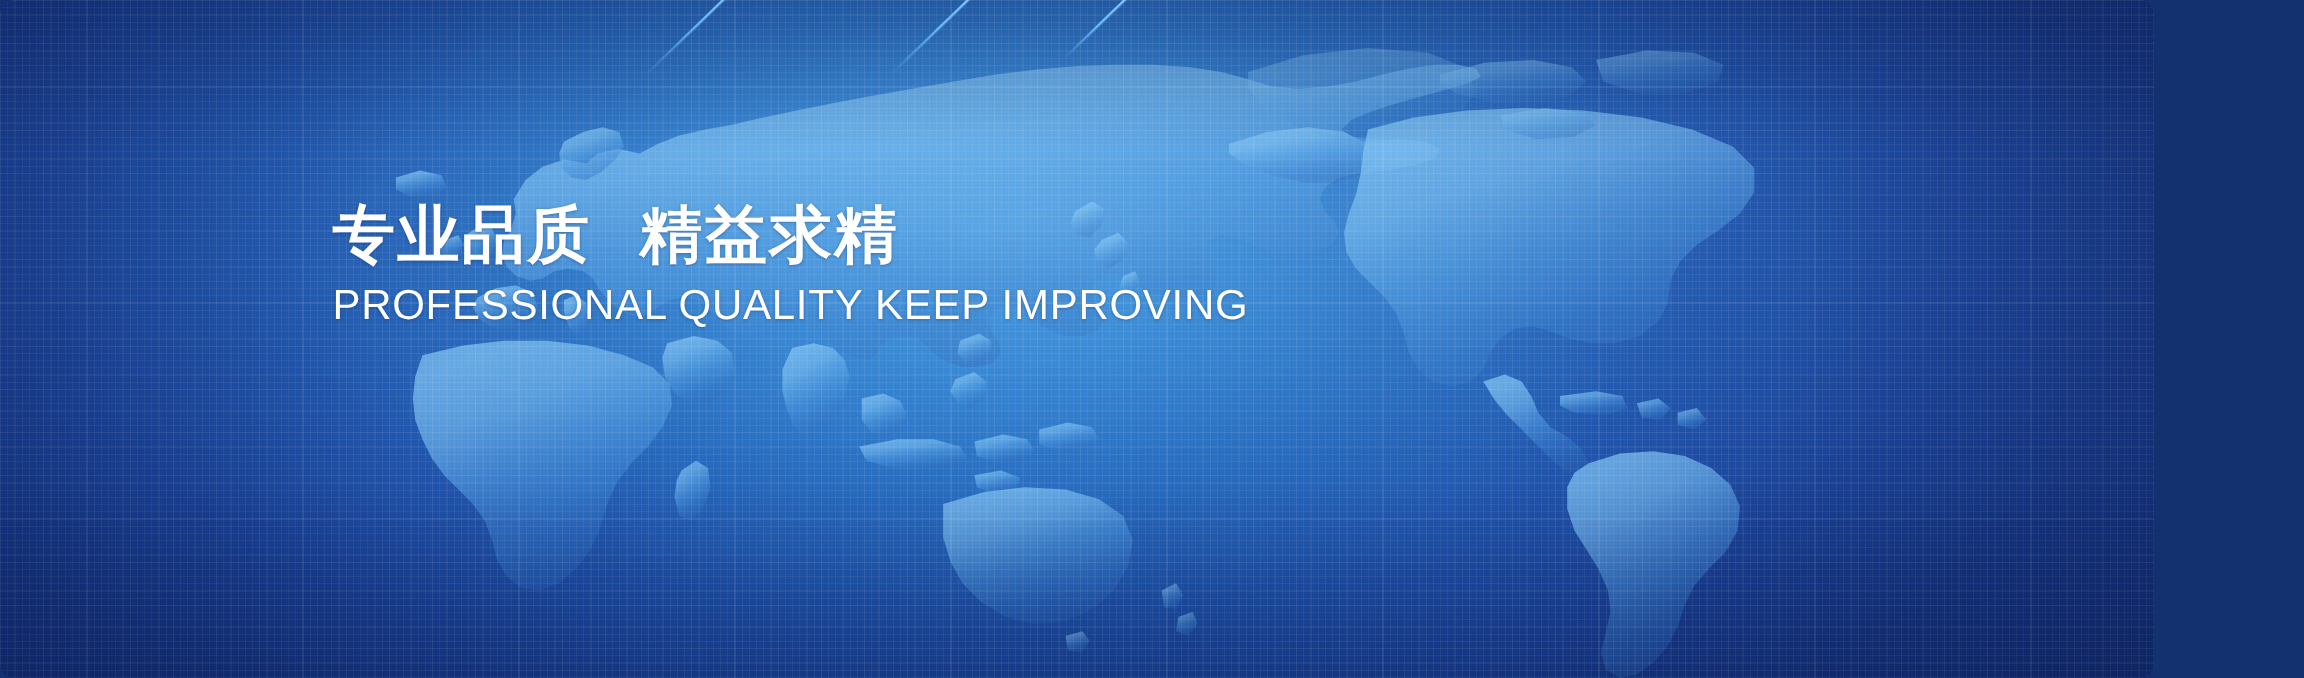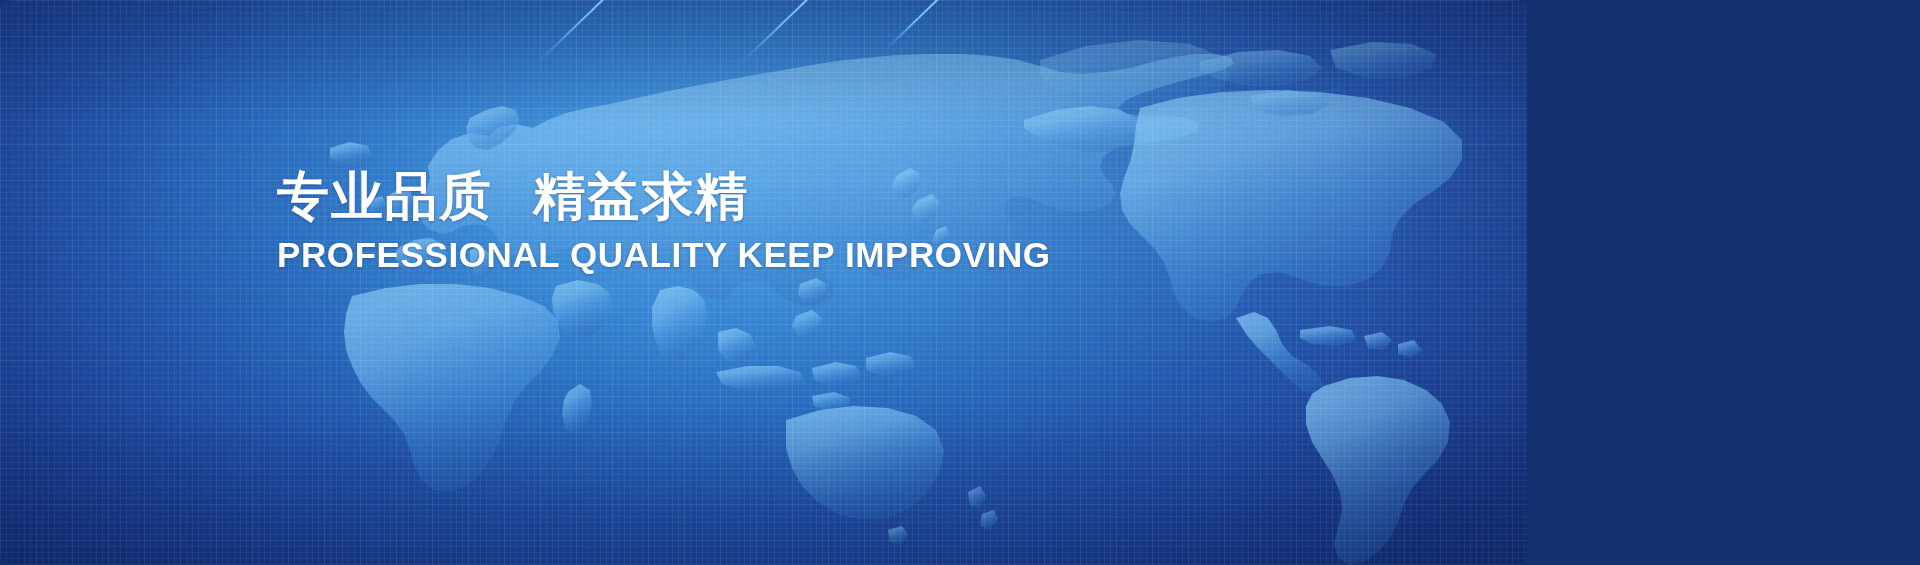--- a/index.html
+++ b/index.html
@@ -6,21 +6,21 @@
   * { margin:0; padding:0; box-sizing:border-box; }
   html, body {
     width:1920px; height:565px;
     overflow:hidden;
     background:#13306f;
     font-family:"Liberation Sans", sans-serif;
   }
 
   #banner {
     position:relative;
-    width:1527px;
+    width:1795px;
     height:565px;
     overflow:hidden;
     background:#14307a;
     border-radius:12px;
   }
 
   
   .bg-base {
     position:absolute; inset:0;
     background:
@@ -118,21 +118,21 @@
     color:#ffffff;
     letter-spacing:2px;
     line-height:1.08;
     white-space:pre;
     text-shadow:0 1px 3px rgba(8,30,80,.35);
   }
   .headline-en {
     margin-top:12px;
     font-family:"Liberation Sans", sans-serif;
     font-size:35px;
-    font-weight:700;
+    font-weight:400;
     color:#ffffff;
     letter-spacing:.6px;
     line-height:1.1;
     white-space:nowrap;
     text-shadow:0 1px 3px rgba(8,30,80,.30);
   }
 </style>
 </head>
 <body>
 

